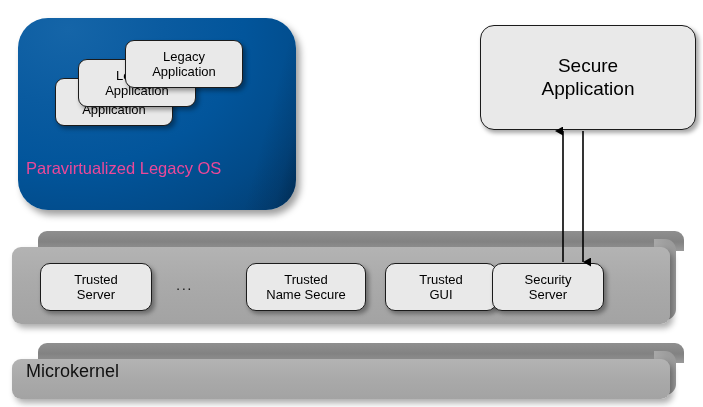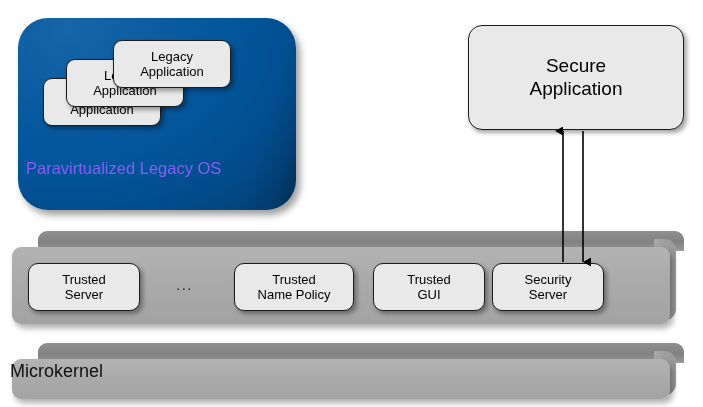--- a/index.html
+++ b/index.html
@@ -36,41 +36,42 @@
     position: absolute;
     inset: 0;
     border-radius: 30px;
     background: linear-gradient(285deg, rgba(0,28,56,0.55) 0%, rgba(0,28,56,0.18) 7%, rgba(0,0,0,0) 16%);
     pointer-events: none;
   }
   .vm-label {
     position: absolute;
     left: 26px;
     top: 158px;
-    color: #8b5cf6;
+    color: #ec4899;
     font-size: 16.5px;
     line-height: 20px;
     white-space: nowrap;
     z-index: 4;
   }
 
   
   .node {
     position: absolute;
     box-sizing: border-box;
     background: #e9e9e9;
     border: 1.4px solid #1b1b1b;
     border-radius: 10px;
     display: flex;
     align-items: center;
     justify-content: center;
     text-align: center;
     color: #000000;
     line-height: 1.16;
     box-shadow: 2.5px 3px 4px rgba(0,0,0,0.35);
+    margin-left: 12px;
   }
 
   
   .app-stack .node {
     width: 118px;
     height: 48px;
     font-size: 13px;
     border-radius: 9px;
   }
   .app-1 { left: 43px;  top: 78px;  z-index: 1; }
@@ -130,42 +131,42 @@
   }
   .service-node {
     top: 263px;
     width: 112px;
     height: 48px;
     font-size: 13px;
   }
   .svc-loader  { left: 28px; }
   .svc-name    { left: 234px; width: 120px; }
   .svc-gui     { left: 373px; }
-  .svc-policy  { left: 492px; }
+  .svc-policy  { left: 480px; }
 
   .ellipsis {
     position: absolute;
     left: 176px;
     top: 277px;
     font-size: 15px;
     color: #1b1b1b;
     letter-spacing: 1.5px;
     line-height: 1;
   }
 
   
   .kernel-slab {
     left: 12px;
     top: 343px;
     width: 672px;
     height: 56px;
   }
   .kernel-label {
     position: absolute;
-    left: 10px;
+    left: 26px;
     top: 361px;
     font-size: 18px;
     color: #111111;
     z-index: 3;
     white-space: nowrap;
   }
 
   
   .arrows {
     position: absolute;
@@ -227,21 +228,21 @@
       <span>Trusted</span><br>
       <span>Server</span>
     </span>
   </div>
 
   <div class="ellipsis">...</div>
 
   <div class="node service-node svc-name">
     <span>
       <span>Trusted</span><br>
-      <span>Name Policy</span>
+      <span>Name Secure</span>
     </span>
   </div>
 
   <div class="node service-node svc-gui">
     <span>
       <span>Trusted</span><br>
       <span>GUI</span>
     </span>
   </div>
 

